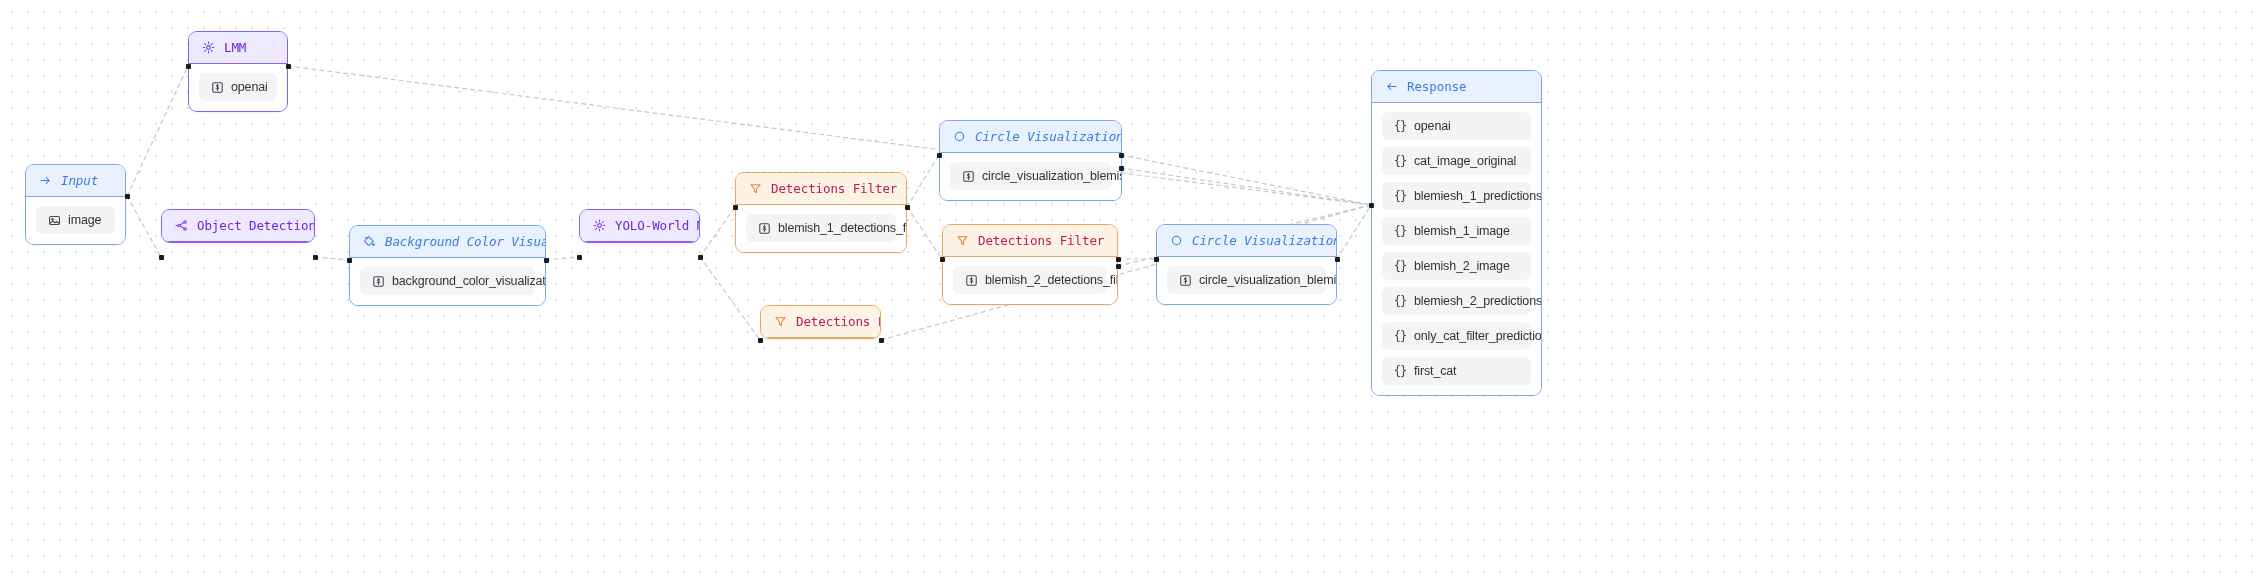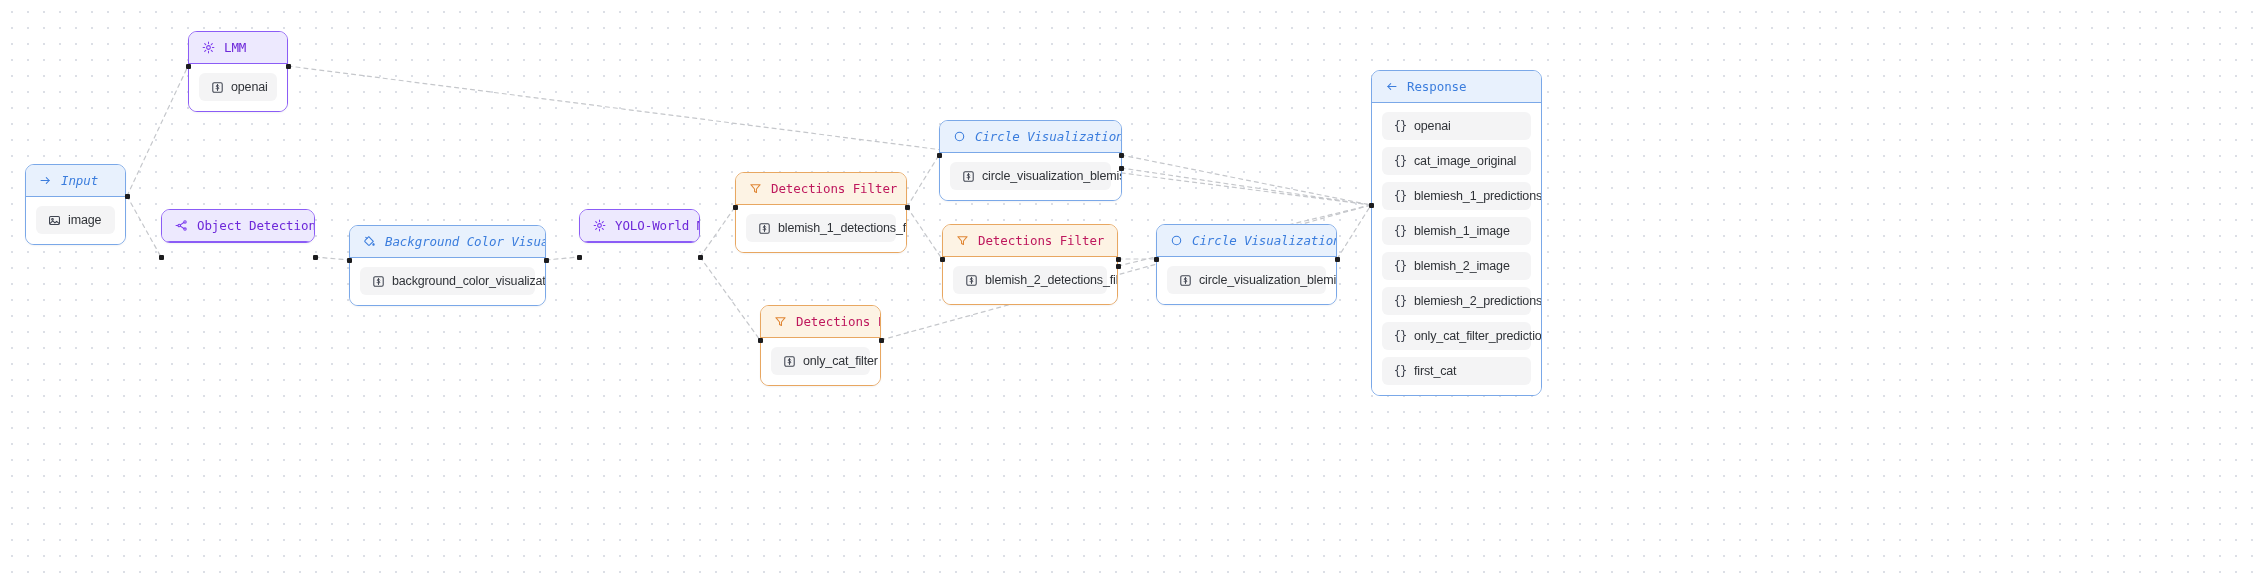--- a/index.html
+++ b/index.html
@@ -345,31 +345,20 @@
         </div>
       </div>
       <div class="node theme-orange" style="left: 760px; top: 305px; width: 121px;">
         <div class="node-header">
           <span class="hdr-icon">
             <svg width="13" height="13" viewBox="0 0 16 16" fill="none" stroke="currentColor" stroke-width="1.3" stroke-linecap="round" stroke-linejoin="round">
               <path d="M2.3 3.3h11.4L9.2 8.6v4.4L6.8 11.6V8.6z"></path>
             </svg>
           </span>
           <span>Detections Filter</span>
-        </div>
-        <div class="node-body">
-          <div class="row">
-            <span class="row-icon">
-              <svg width="13" height="13" viewBox="0 0 16 16" fill="none" stroke="currentColor" stroke-width="1.3" stroke-linecap="round" stroke-linejoin="round">
-                <rect x="2.2" y="2.2" width="11.6" height="11.6" rx="1.7"></rect>
-                <path d="M9.6 6.2c-.3-.7-.9-1-1.6-1-.9 0-1.5.5-1.5 1.2 0 .7.5 1 1.5 1.2 1 .2 1.6.5 1.6 1.3 0 .8-.7 1.3-1.6 1.3-.8 0-1.4-.4-1.7-1.1M8 4.2v7.6" stroke-width="1.15"></path>
-              </svg>
-            </span>
-            <span>only_cat_filter</span>
-          </div>
         </div>
       </div>
       <div class="panel" style="left: 1371px; top: 70px; width: 171px;">
         <div class="node-header">
           <span class="hdr-icon">
             <svg width="13" height="13" viewBox="0 0 16 16" fill="none" stroke="currentColor" stroke-width="1.3" stroke-linecap="round" stroke-linejoin="round">
               <path d="M13.5 8h-10"></path>
               <path d="M7 4.5 3.5 8 7 11.5"></path>
             </svg>
           </span>

